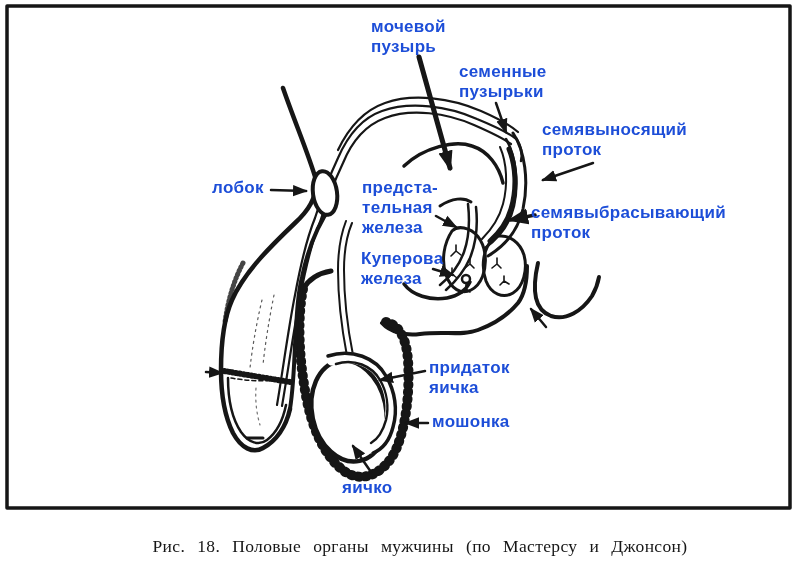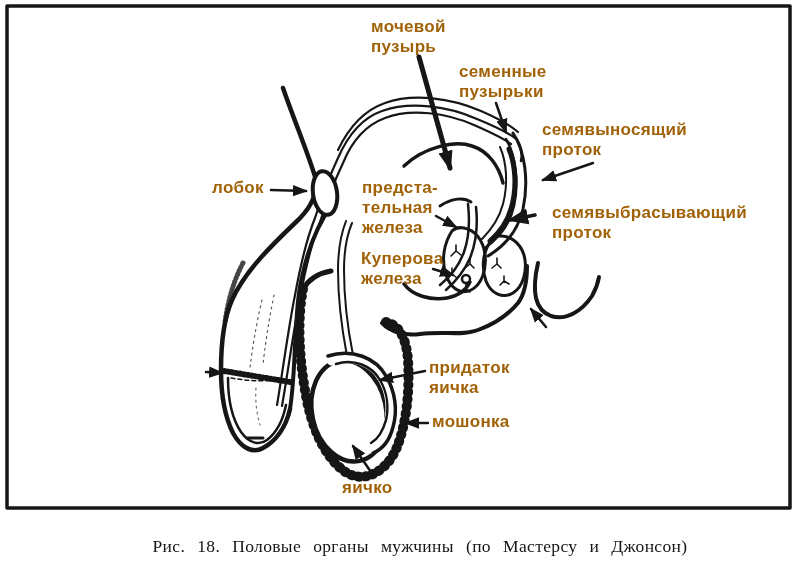--- a/index.html
+++ b/index.html
@@ -1,18 +1,18 @@
 <!DOCTYPE html>
 <html><head>
 <meta charset="utf-8">
 <style>
   html,body{margin:0;padding:0;background:#fff;}
   #page{position:relative;width:800px;height:567px;background:#fff;overflow:hidden;
         font-family:"Liberation Sans", sans-serif;}
-  .lbl{position:absolute;color:#a16207;font-size:17px;font-weight:700;
+  .lbl{position:absolute;color:#1d4ed8;font-size:17px;font-weight:700;
        line-height:1.18;letter-spacing:.3px;white-space:pre-line;}
   .lbl.center{text-align:center;}
   #caption{position:absolute;left:0;top:536px;width:800px;text-align:center;
            font-family:"Liberation Serif", serif;font-size:17.5px;color:#161616;
            word-spacing:.42em;letter-spacing:.02em;padding-left:20px;}
   svg{position:absolute;left:0;top:0;}
 </style>
 </head>
 <body>
 
@@ -128,21 +128,21 @@
       </g>
     </g>
   </svg>
 
   <div class="lbl" style="left:371px;top:17px;">мочевой
 пузырь</div>
   <div class="lbl" style="left:459px;top:62px;">семенные
 пузырьки</div>
   <div class="lbl" style="left:542px;top:120px;">семявыносящий
 проток</div>
-  <div class="lbl" style="left:531px;top:203px;margin-left:21px;">семявыбрасывающий
+  <div class="lbl" style="left:531px;top:203px;">семявыбрасывающий
 проток</div>
   <div class="lbl" style="left:212px;top:178px;">лобок</div>
   <div class="lbl" style="left:362px;top:178px;">предста-
 тельная
 железа</div>
   <div class="lbl" style="left:361px;top:249px;">Куперова
 железа</div>
   <div class="lbl" style="left:429px;top:358px;">придаток
 яичка</div>
   <div class="lbl" style="left:432px;top:412px;">мошонка</div>

